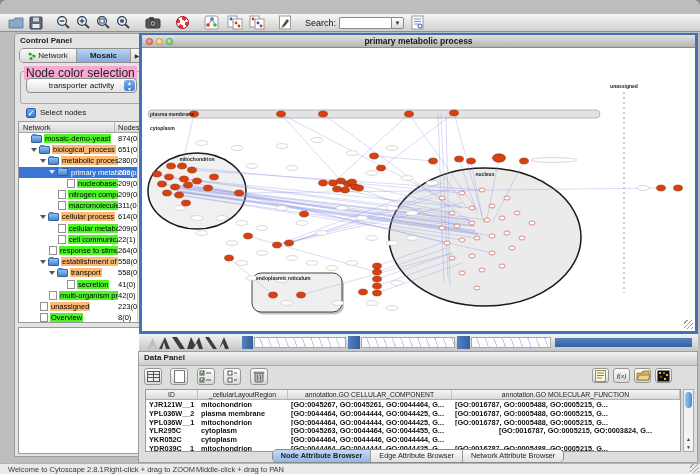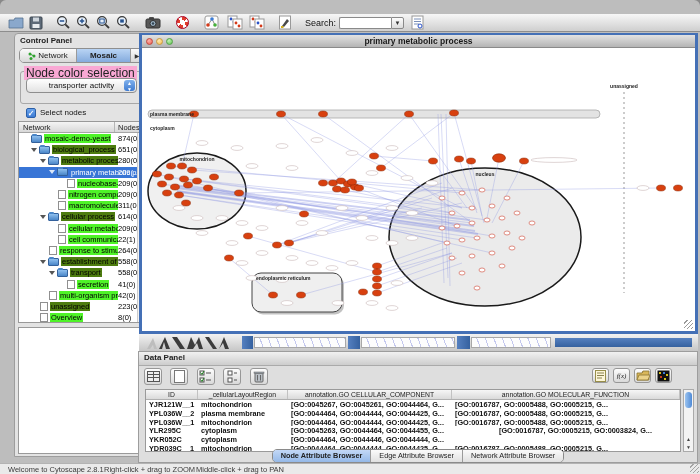--- a/index.html
+++ b/index.html
@@ -42,21 +42,21 @@
   .trow{position:relative;height:11.2px;display:flex;align-items:center;overflow:hidden;background:#fff}
   .trow.sel{background:#3875d6}
   .tri{width:0;height:0;border-left:3.5px solid transparent;border-right:3.5px solid transparent;border-top:4.5px solid #555;margin-right:2px;flex:0 0 auto}
   .trow.sel .tri{border-top-color:#dce8f8}
   .trisp{width:9px;flex:0 0 auto}
   .fold{width:11px;height:8px;border-radius:1px;background:linear-gradient(#8fc0ef,#4a86c8);border:1px solid #33619c;margin-right:2px;position:relative;flex:0 0 auto}
   .fold:before{content:"";position:absolute;left:0;top:-2px;width:5px;height:2px;background:#4a86c8;border-radius:1px 1px 0 0}
   .file{width:8px;height:9px;background:#fff;border:1px solid #909090;margin-right:2px;flex:0 0 auto}
   .tlab{font-size:7.5px;color:#000;white-space:nowrap;padding:0 1px}
   .tlab.green{background:#4ff328}
-  .tlab.red{background:#4d7c0f}
+  .tlab.red{background:#fdba74}
   .trow.sel .tlab{color:#fff;background:transparent}
   .tcount{position:absolute;left:99px;top:0;width:28px;height:100%;font-size:7.5px;color:#000;background:#fff;display:flex;align-items:center}
   .trow.sel .tcount{background:transparent;color:#fff}
   .tree-scroll{position:absolute;right:0;top:11px;bottom:0;width:7px;background:#f1f1f1;border-left:1px solid #ccc}
   .tree-thumb{position:absolute;left:1px;top:2px;width:5px;height:42px;border-radius:3px;background:linear-gradient(90deg,#9cc4f0,#5b93d8)}
   .overview{position:absolute;left:3px;top:293px;width:127px;height:127px;background:#fff;border:1px solid #9a9a9a}
   
   .netframe{position:absolute;left:139px;top:33px;width:559px;height:301px;background:#fff;border:3px solid #4470b6;border-top-width:2px}
   .nf-title{position:absolute;left:0;top:0;right:0;height:13px;background:linear-gradient(#e2e2e2,#b4b4b4);border-bottom:1px solid #8a8a8a}
   .nf-title .t{position:absolute;left:0;right:0;top:1px;text-align:center;font-size:8.5px;font-weight:bold;color:#1a1a1a}

